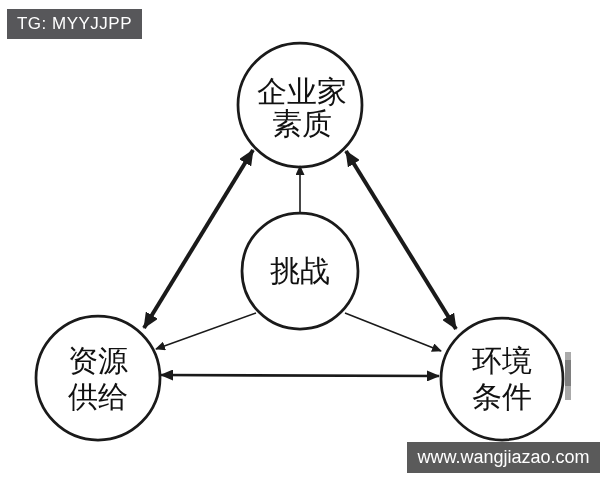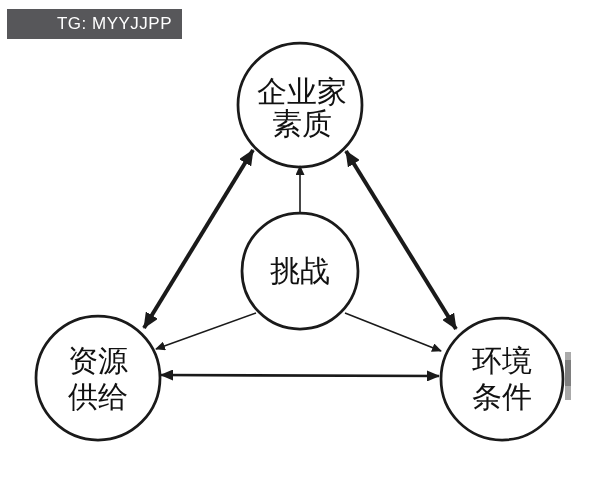--- a/index.html
+++ b/index.html
@@ -21,21 +21,20 @@
     top: 9px;
     width: 135px;
     height: 30px;
     background: #57575a;
     color: #ffffff;
     font-size: 17px;
     line-height: 30px;
     text-align: center;
     letter-spacing: 0.5px;
     white-space: nowrap;
-    padding-left: 40px;
   }
   .watermark-bar {
     position: absolute;
     left: 407px;
     top: 442px;
     width: 193px;
     height: 31px;
     background: #5a5a5a;
     color: #ffffff;
     font-size: 18px;
@@ -119,14 +118,15 @@
     <text class="node-label" x="502" y="407">条件</text>
 
     <g>
       <rect x="565" y="352" width="6" height="48" fill="#aaaaaa"></rect>
       <rect x="565" y="360" width="6" height="26" fill="#7e7e7e"></rect>
     </g>
   </svg>
 
   <div class="tag-box">TG: MYYJJPP</div>
 
+  <div class="watermark-bar">www.wangjiazao.com</div>
 
 </div>
 
 </body></html>

